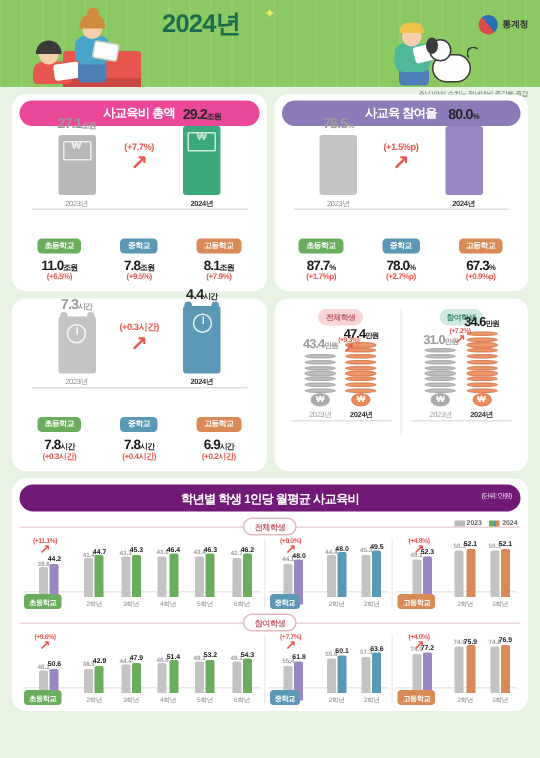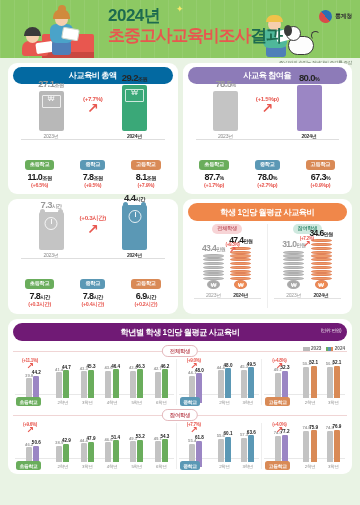--- a/index.html
+++ b/index.html
@@ -83,21 +83,21 @@
   }
   .card {
     background: #fff; border-radius: 9px; padding: 4px 5px 6px 5px;
     position: relative;
   }
   .card-title {
     color: #fff; font-size: 8.2px; font-weight: bold;
     text-align: center; border-radius: 9px; padding: 3.2px 0;
     letter-spacing: -.5px;
   }
-  .t-teal   { background: #0369a1; }
+  .t-teal   { background: #ec4899; }
   .t-purple { background: #8d7bb8; }
   .t-blue   { background: #5b98b5; }
   .t-orange { background: #f0874a; }
 
   .compare { position: relative; height: 64px; margin-top: 3px; }
   .baseline { position:absolute; left:8px; right:8px; bottom:11px; height:1px; background:#dedede; }
   .col { position: absolute; bottom: 12px; text-align:center; width: 44px; }
   .col.left { left: 16px; }
   .col.right { right: 16px; }
   .col .val { font-size: 9.5px; font-weight: bold; letter-spacing:-.6px; white-space: nowrap; }
@@ -268,23 +268,20 @@
   <div class="kid kidC-book"></div>
   <div class="kid dog-tail"></div>
   <div class="kid dog-body"></div>
   <div class="kid dog-head"></div>
   <div class="kid dog-ear"></div>
 
   <div class="spark">✦</div>
 
   <div class="hdr-titles">
     <div class="hdr-year">2024년</div>
-    <div class="hdr-main">
-      <span>초중고사교육비조사</span><span class="res">결과</span>
-    </div>
   </div>
 
   <div class="logo-wrap">
     <div class="logo-mark"></div>
     <div class="logo-text">통계청</div>
   </div>
 </div>
 <div class="hdr-note">주) ( )안의 수치는 전년대비 증감률·증감</div>
 
 <div class="cards">
@@ -406,21 +403,20 @@
       </div>
       <div class="sub">
         <span class="chip c-orange">고등학교</span>
         <div class="v"><span>6.9</span><span class="u">시간</span></div>
         <div class="d">(+0.2시간)</div>
       </div>
     </div>
   </div>
 
   <div class="card">
-    <div class="card-title t-orange">학생 1인당 월평균 사교육비</div>
     <div class="coin-wrap">
 
       <div class="coin-panel">
         <span class="pill p-pink">전체학생</span>
         <div class="coin-base"></div>
         <div class="grp-delta" style="left:28px; top:18px; width:34px">
           <div class="gd">(+9.3%)</div>
           <div class="ga">↗</div>
         </div>
         <div class="coins l">

